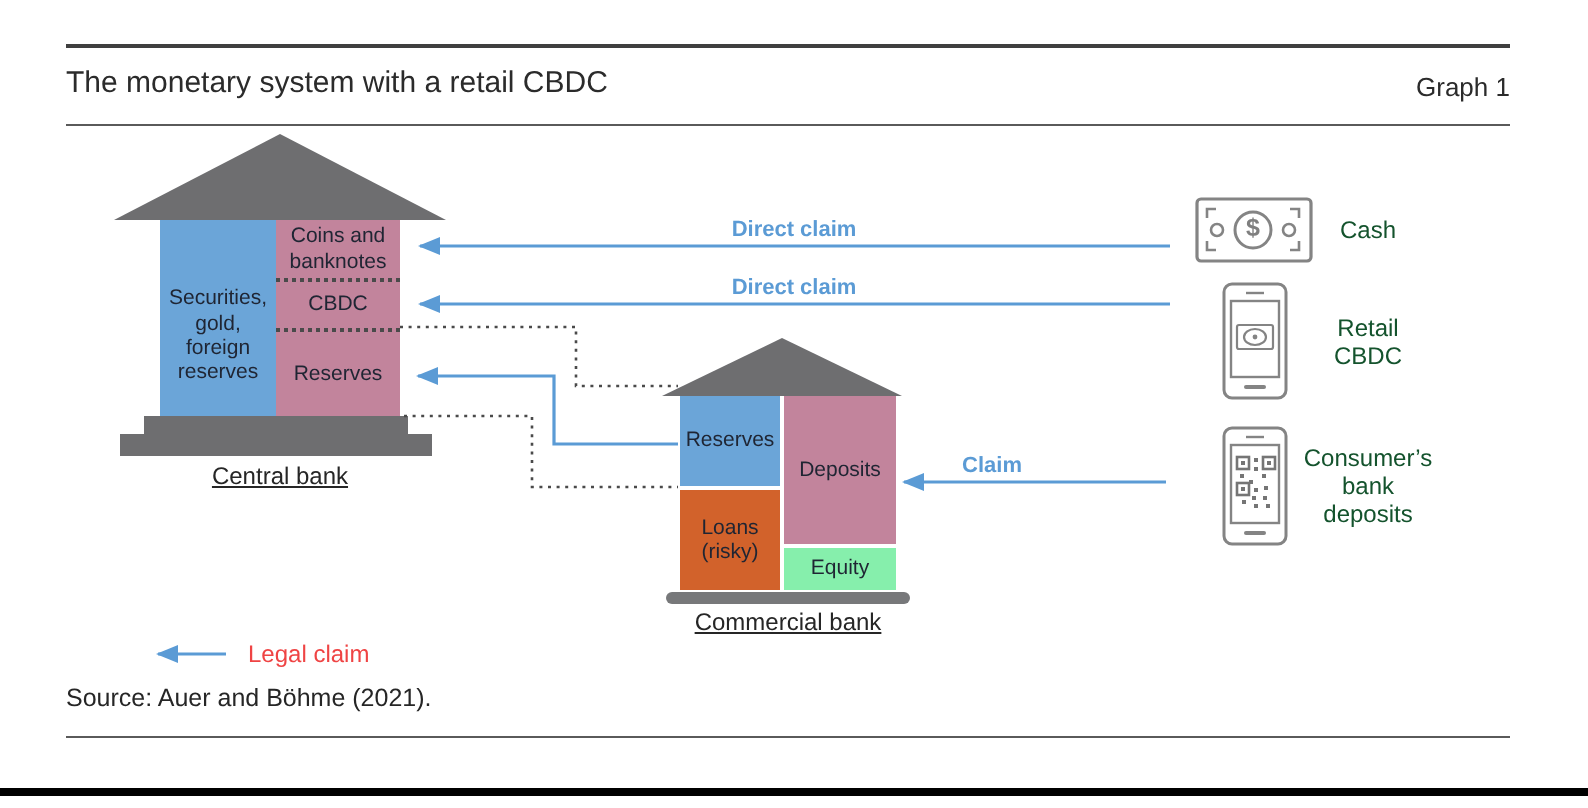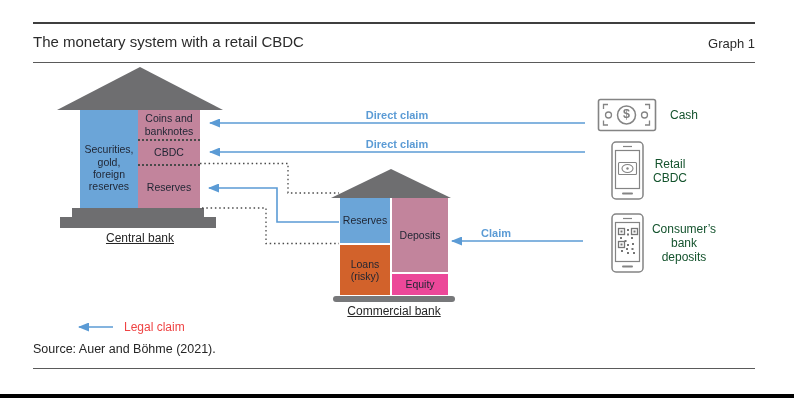--- a/index.html
+++ b/index.html
@@ -18,21 +18,21 @@
   .graph-num { position:absolute; right:39px; top:36px; font-size:13px; color:#2b2b2b; }
 
   .box {
     position:absolute; display:flex; align-items:center; justify-content:center;
     text-align:center; white-space:pre-line; font-size:10.5px; line-height:1.18;
     color:#1f2533;
   }
   .blue { background:#6ba5d8; }
   .pink { background:#c2849c; }
   .orange { background:#d2622b; }
-  .yellow { background:#ec4899; }
+  .yellow { background:#86efac; }
   .dotted-top { border-top:2px dotted #4a4a4a; }
 
   .cb-assets   { left:80px;  top:110px; width:58px; height:116px; }
   .cb-coins    { left:138px; top:110px; width:62px; height:29px; }
   .cb-cbdc     { left:138px; top:139px; width:62px; height:25px; }
   .cb-reserves { left:138px; top:164px; width:62px; height:44px; }
   .plinth { position:absolute; background:#6e6e70; }
   .plinth-1 { left:72px; top:208px; width:132px; height:9px; }
   .plinth-2 { left:60px; top:217px; width:156px; height:11px; }
 
@@ -49,21 +49,21 @@
 
   .arrow-label { position:absolute; color:#5b9bd5; font-weight:bold; font-size:11px;
                  text-align:center; }
   .al-1 { left:337px; top:109px; width:120px; }
   .al-2 { left:337px; top:138px; width:120px; }
   .al-3 { left:466px; top:227px; width:60px; }
 
   .right-label { position:absolute; font-size:12px; color:#14532d; text-align:center;
                  white-space:pre-line; line-height:1.18; }
   .rl-cash { left:649px; top:108px; width:70px; }
-  .rl-cbdc { left:635px; top:157px; width:70px; }
+  .rl-cbdc { left:649px; top:157px; width:70px; }
   .rl-dep  { left:646px; top:222px; width:76px; }
 
   .dollar-glyph { position:absolute; left:619px; top:107px; width:15px; text-align:center;
                   font-size:12.5px; font-weight:bold; color:#7f7f7f; }
 
   .legend-label { position:absolute; left:124px; top:320px; font-size:12px; color:#ef4444; }
   .source { position:absolute; left:33px; top:342px; font-size:12.5px; color:#262626; }
 
   .overlay { position:absolute; left:0; top:0; width:794px; height:404px; pointer-events:none; }
 </style>

